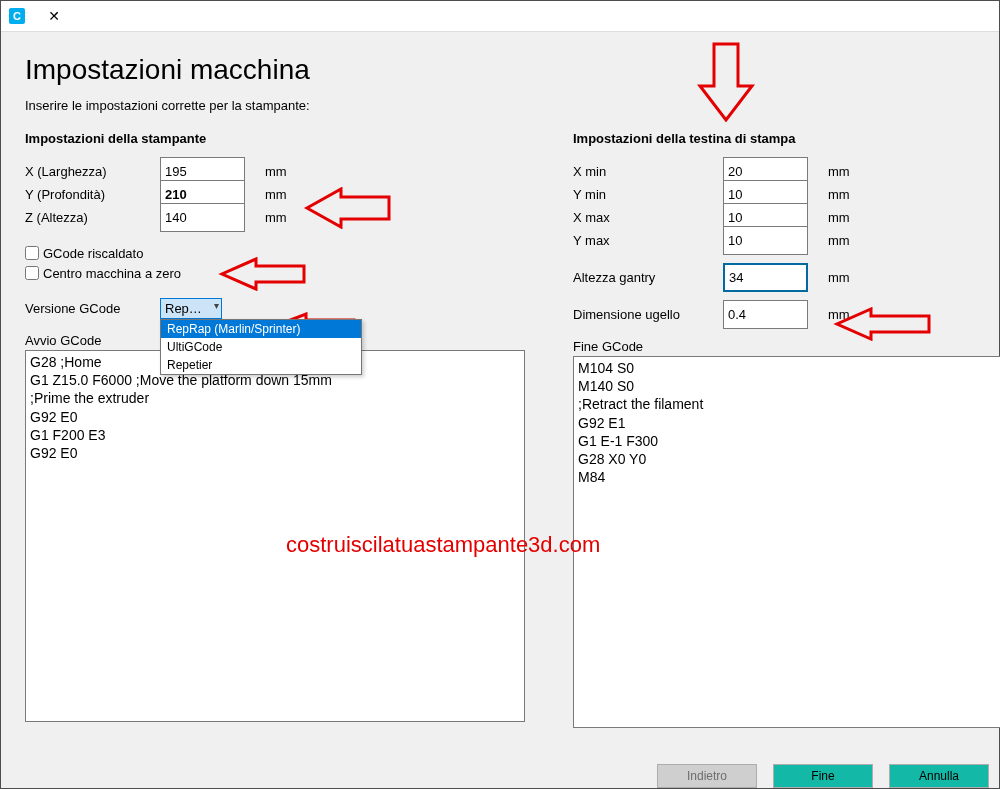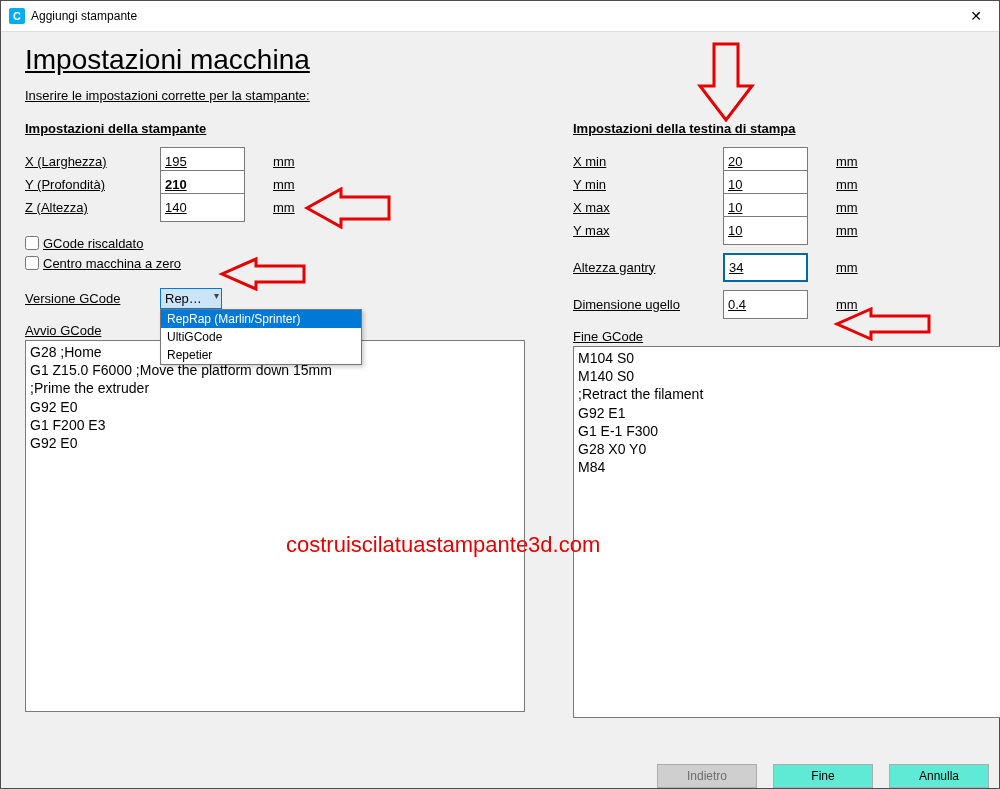--- a/index.html
+++ b/index.html
@@ -50,23 +50,22 @@
     width: 46px;
     height: 30px;
     display: flex;
     align-items: center;
     justify-content: center;
     font-size: 14px;
     cursor: default;
   }
   .content {
     flex: 1;
-    padding: 6px 24px 0 24px;
-    position: relative;
-    text-decoration: underline;
+    padding: 16px 24px 0 24px;
+    position: relative;
   }
   h1.page-title {
     font-size: 28px;
     font-weight: 400;
     margin: 6px 0 12px 0;
     color: #000;
   }
   .subtitle {
     margin: 0 0 18px 0;
   }
@@ -99,21 +98,21 @@
     width: 85px;
     height: 29px;
     border: 1px solid #7a7a7a;
     padding: 0 4px;
     font-family: inherit;
     font-size: 13px;
     box-sizing: border-box;
   }
   .row input.num.bold { font-weight: bold; }
   .row .unit {
-    margin-left: 28px;
+    margin-left: 20px;
   }
   .checkrow {
     display: flex;
     align-items: center;
     height: 20px;
   }
   .checkrow input[type=checkbox]{
     width: 14px;
     height: 14px;
     margin: 0 4px 0 0;
@@ -183,21 +182,21 @@
   .buttonbar {
     display: flex;
     justify-content: flex-end;
     padding: 6px 10px 0 0;
     gap: 16px;
   }
   .buttonbar button {
     width: 100px;
     height: 24px;
     border: 1px solid #adadad;
-    background: #5eead4;
+    background: #14b8a6;
     font-family: inherit;
     font-size: 12px;
   }
   .buttonbar button.disabled {
     background:#cfcfcf;
     color:#6d6d6d;
   }
   
   .arrow {
     position: absolute;
@@ -216,21 +215,20 @@
   .gantry-highlight input.num { border:2px solid #0369a1; }
   .vspace { height: 14px; }
 </style>
 </head>
 <body>
 
 <div class="window">
 
   <div class="titlebar">
     <div class="icon">C</div>
-    <div class="title">Aggiungi stampante</div>
     <div class="close">✕</div>
   </div>
 
   <div class="content">
     <h1 class="page-title">Impostazioni macchina</h1>
     <p class="subtitle">Inserire le impostazioni corrette per la stampante:</p>
 
     <div class="columns">
 
       <div class="col left">

